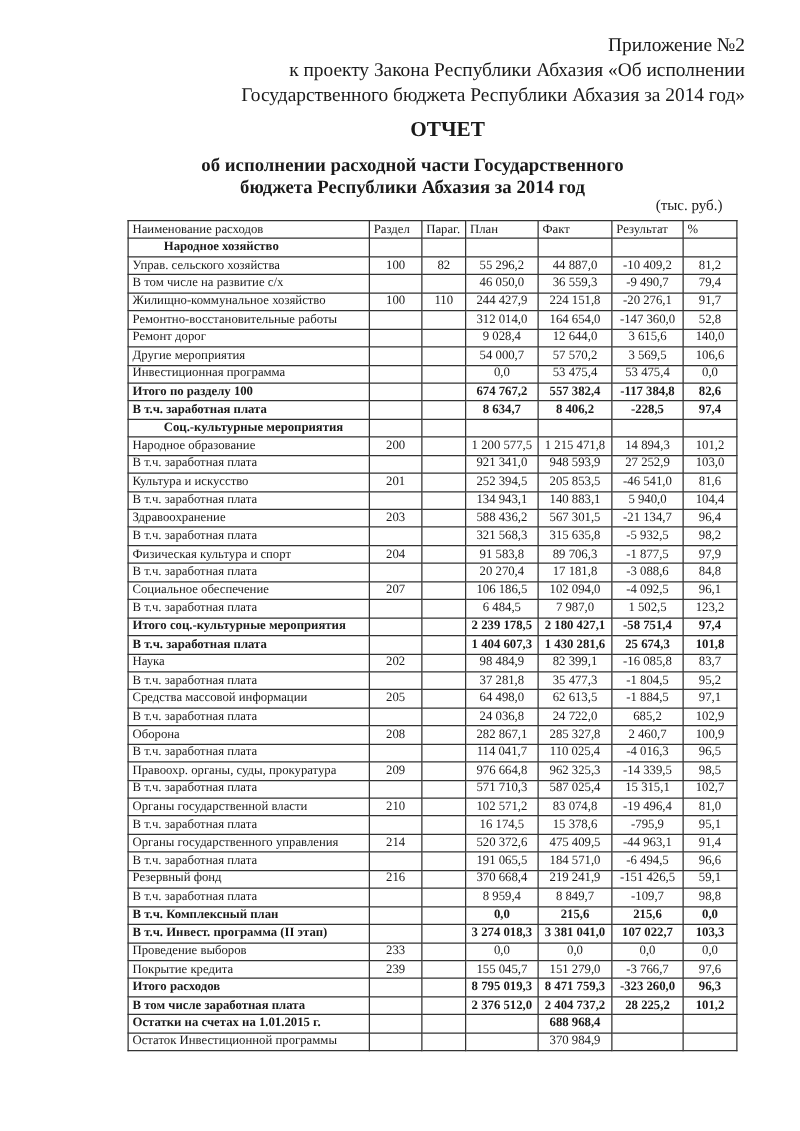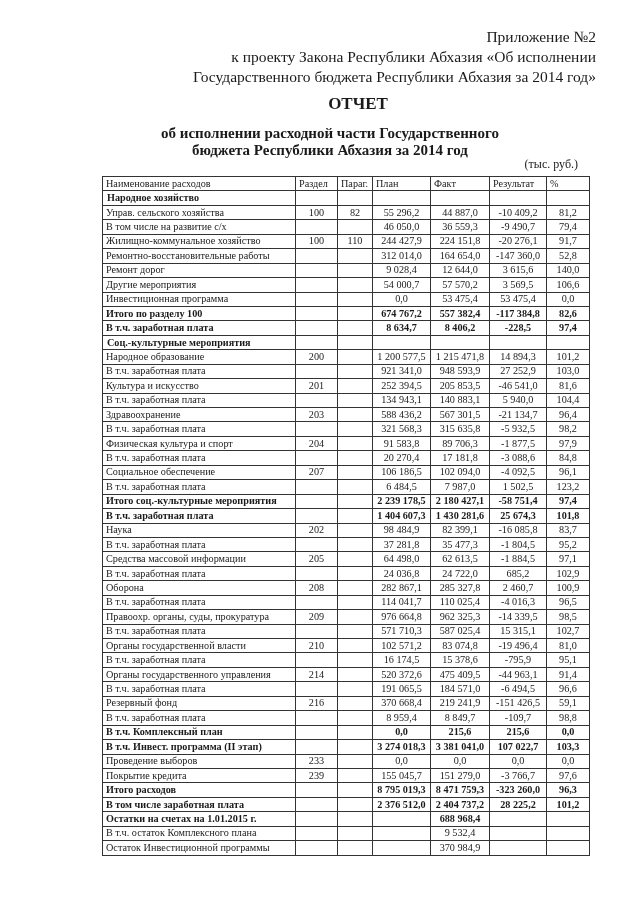--- a/index.html
+++ b/index.html
@@ -11,21 +11,21 @@
   .title { position: absolute; left: 0; width: 640px; text-align: center; font-weight: bold; }
   #t-main { top: 94px; font-size: 17px; left: 38px; }
   #t-sub1 { top: 125px; font-size: 15px; left: 10px; }
   #t-sub2 { top: 142px; font-size: 15px; left: 10px; }
   #units { position: absolute; top: 157px; right: 62px; font-size: 12px; }
   table { position: absolute; left: 102px; top: 176px; border-collapse: collapse; font-size: 10.2px; table-layout: fixed; width: 487px; }
   td { border: 1px solid #333; padding: 0 3px; height: 13.45px; line-height: 12px; white-space: nowrap; overflow: hidden; }
   td.num { text-align: center; }
   td.code { text-align: center; }
   tr.bold td { font-weight: bold; }
-  tr.section td.name { font-weight: bold; padding-left: 4px; }
+  tr.section td.name { font-weight: bold; padding-left: 28px; }
   tr.head td { font-weight: normal; margin-left: 28px; }
   tr.head td.center { }
   col.c-name { width: 193px; }
   col.c-razd { width: 42px; }
   col.c-par { width: 35px; }
   col.c-plan { width: 58px; }
   col.c-fact { width: 59px; }
   col.c-res { width: 57px; }
   col.c-pct { width: 43px; }
 </style>
@@ -451,29 +451,20 @@
       <tr class="bold">
         <td class="name">Остатки на счетах на 1.01.2015 г.</td>
         <td class="code"></td>
         <td class="code"></td>
         <td class="num"></td>
         <td class="num">688 968,4</td>
         <td class="num"></td>
         <td class="num"></td>
       </tr>
       <tr class="normal">
-        <td class="name">В т.ч. остаток Комплексного плана</td>
-        <td class="code"></td>
-        <td class="code"></td>
-        <td class="num"></td>
-        <td class="num">9 532,4</td>
-        <td class="num"></td>
-        <td class="num"></td>
-      </tr>
-      <tr class="normal">
         <td class="name">Остаток Инвестиционной программы</td>
         <td class="code"></td>
         <td class="code"></td>
         <td class="num"></td>
         <td class="num">370 984,9</td>
         <td class="num"></td>
         <td class="num"></td>
       </tr>
     </tbody>
 </table>

